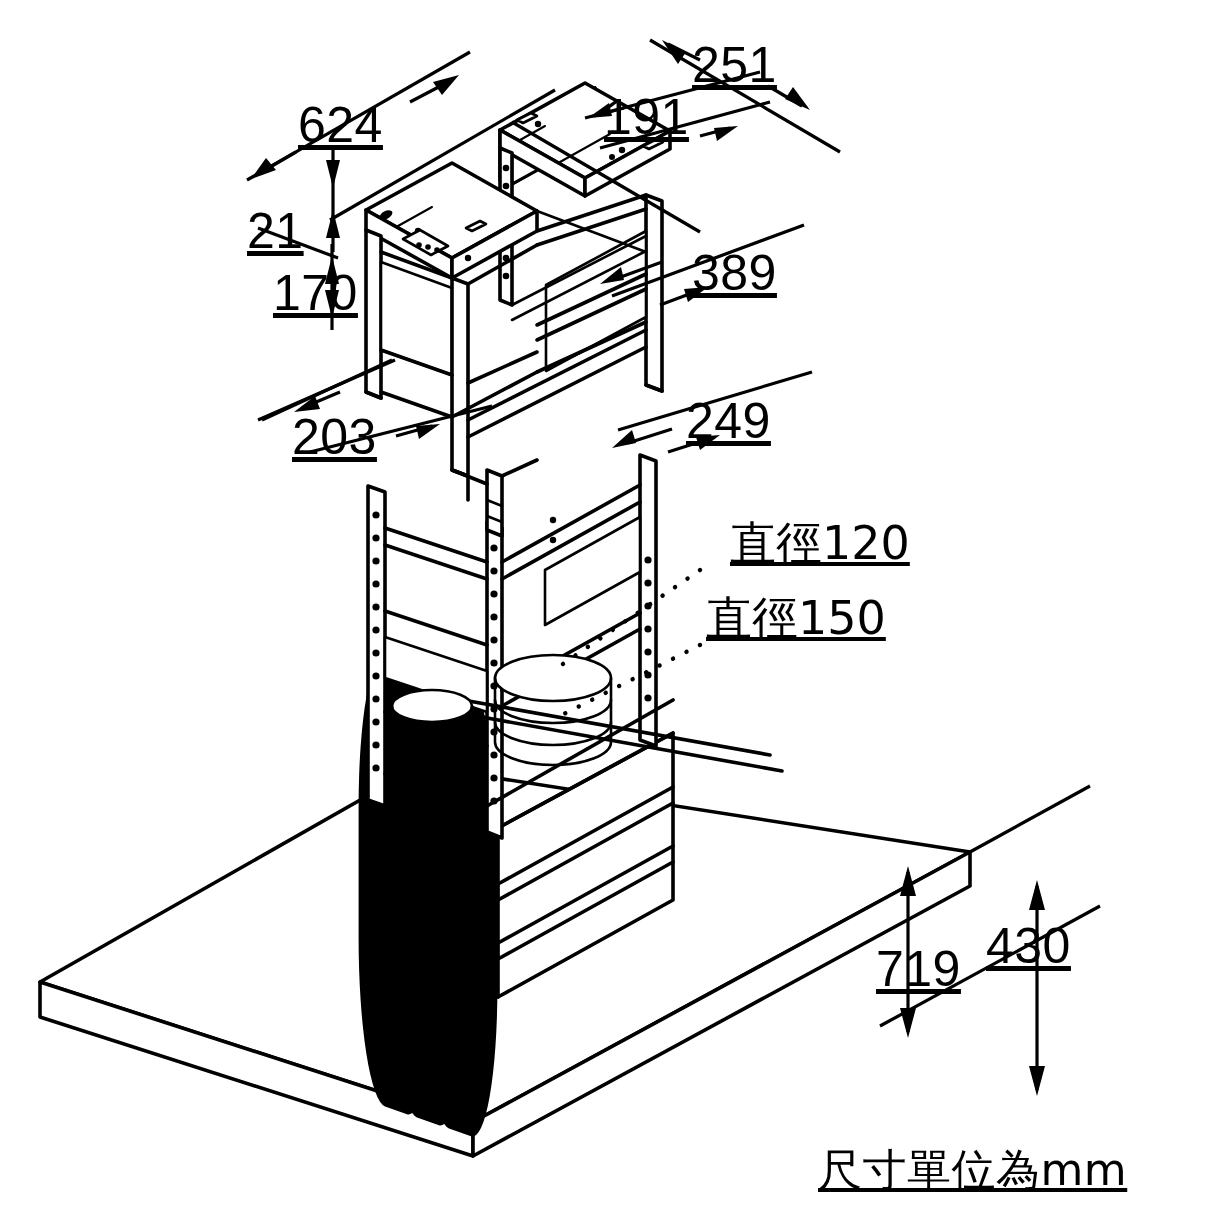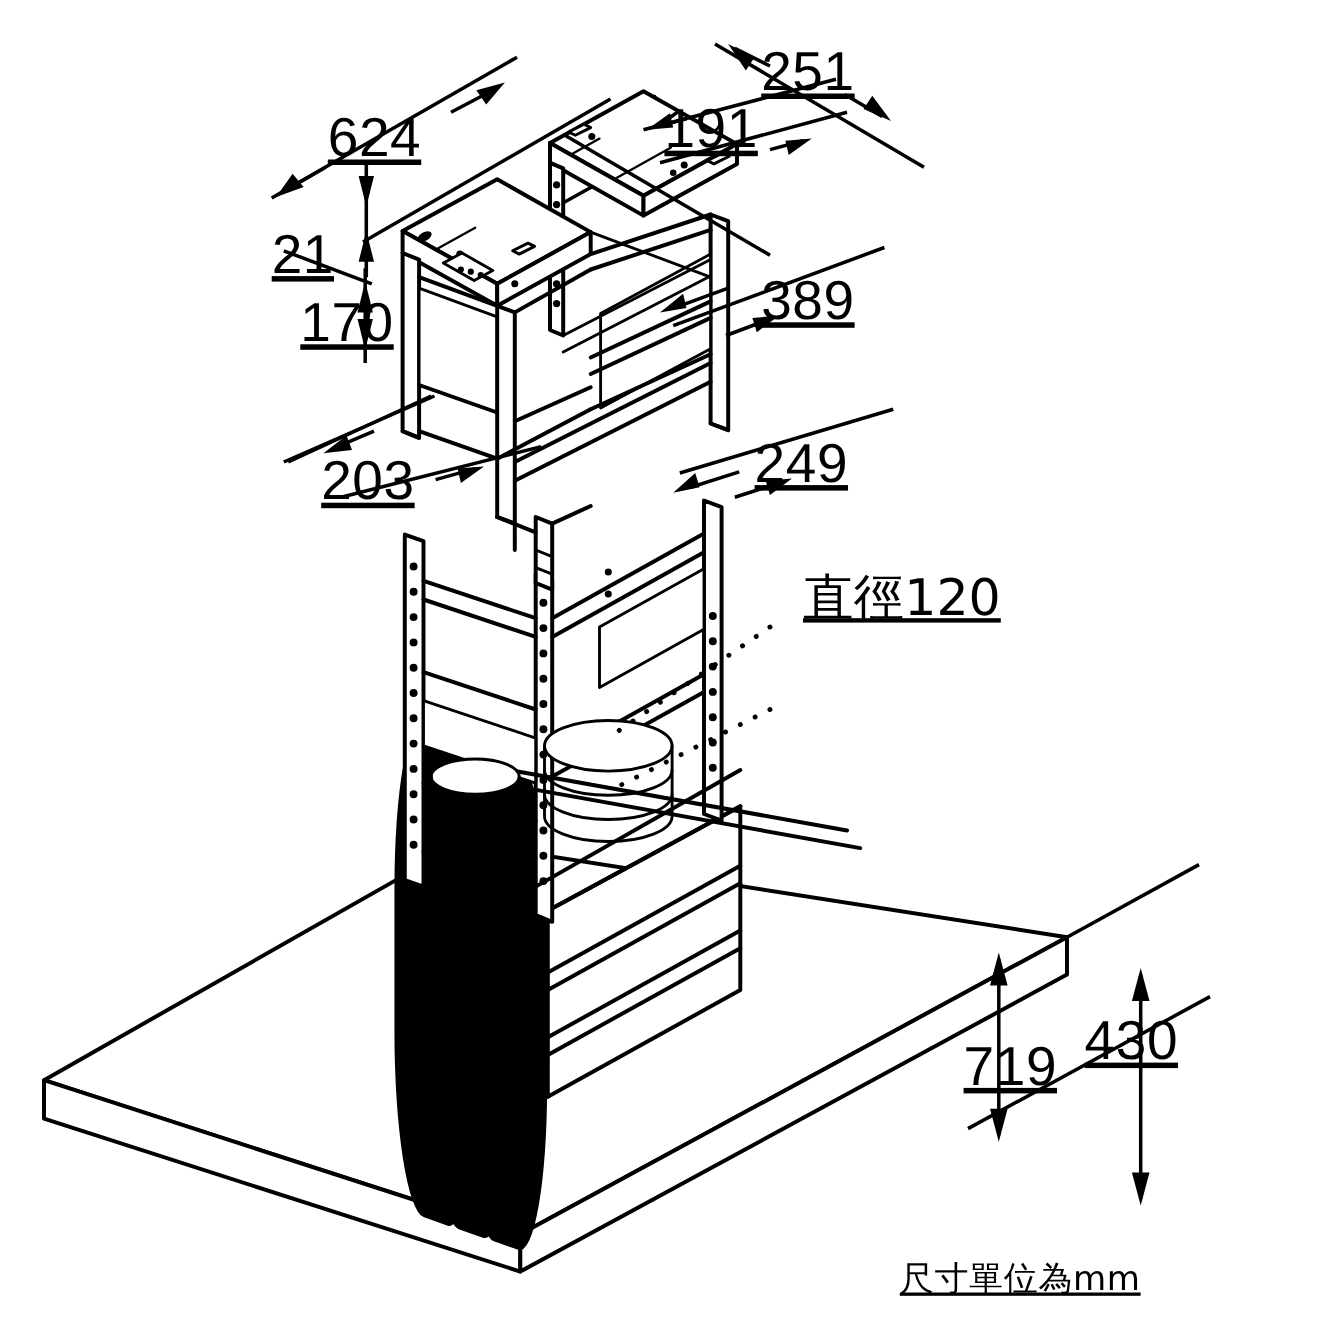--- a/index.html
+++ b/index.html
@@ -25,21 +25,21 @@
     font-family:"Liberation Sans","DejaVu Sans",sans-serif;
     font-weight:400;
     color:#000;
     white-space:nowrap;
     line-height:1;
     letter-spacing:0.5px;
     text-decoration:underline;
   }
   .num{font-size:50px;}
   .cjk{font-size:46px;font-family:"DejaVu Sans","Liberation Sans",sans-serif;letter-spacing:0px;}
-  .foot{font-size:31px;font-family:"DejaVu Sans","Liberation Sans",sans-serif;}
+  .foot{font-size:44px;font-family:"DejaVu Sans","Liberation Sans",sans-serif;}
 </style>
 </head>
 <body>
 
 <div id="stage">
 
   <svg class="draw" viewBox="0 0 1214 1214">
 
     <g>
 
@@ -337,16 +337,17 @@
   <div class="lbl num" style="left:604px;top:92px;">191</div>
   <div class="lbl num" style="left:247px;top:206px;">21</div>
   <div class="lbl num" style="left:273px;top:268px;text-align:center;">170</div>
   <div class="lbl num" style="left:692px;top:248px;">389</div>
   <div class="lbl num" style="left:272px;top:412px;margin-left:20px;">203</div>
   <div class="lbl num" style="left:686px;top:396px;">249</div>
   <div class="lbl num" style="left:876px;top:944px;">719</div>
   <div class="lbl num" style="left:986px;top:895px;margin-top:26px;">430</div>
 
   <div class="lbl cjk" style="left:706px;top:520px;margin-left:24px;">直徑120</div>
+  <div class="lbl cjk" style="left:706px;top:595px;">直徑150</div>
 
   <div class="lbl foot" style="left:818px;top:1148px;">尺寸單位為mm</div>
 
 </div>
 
 </body></html>

